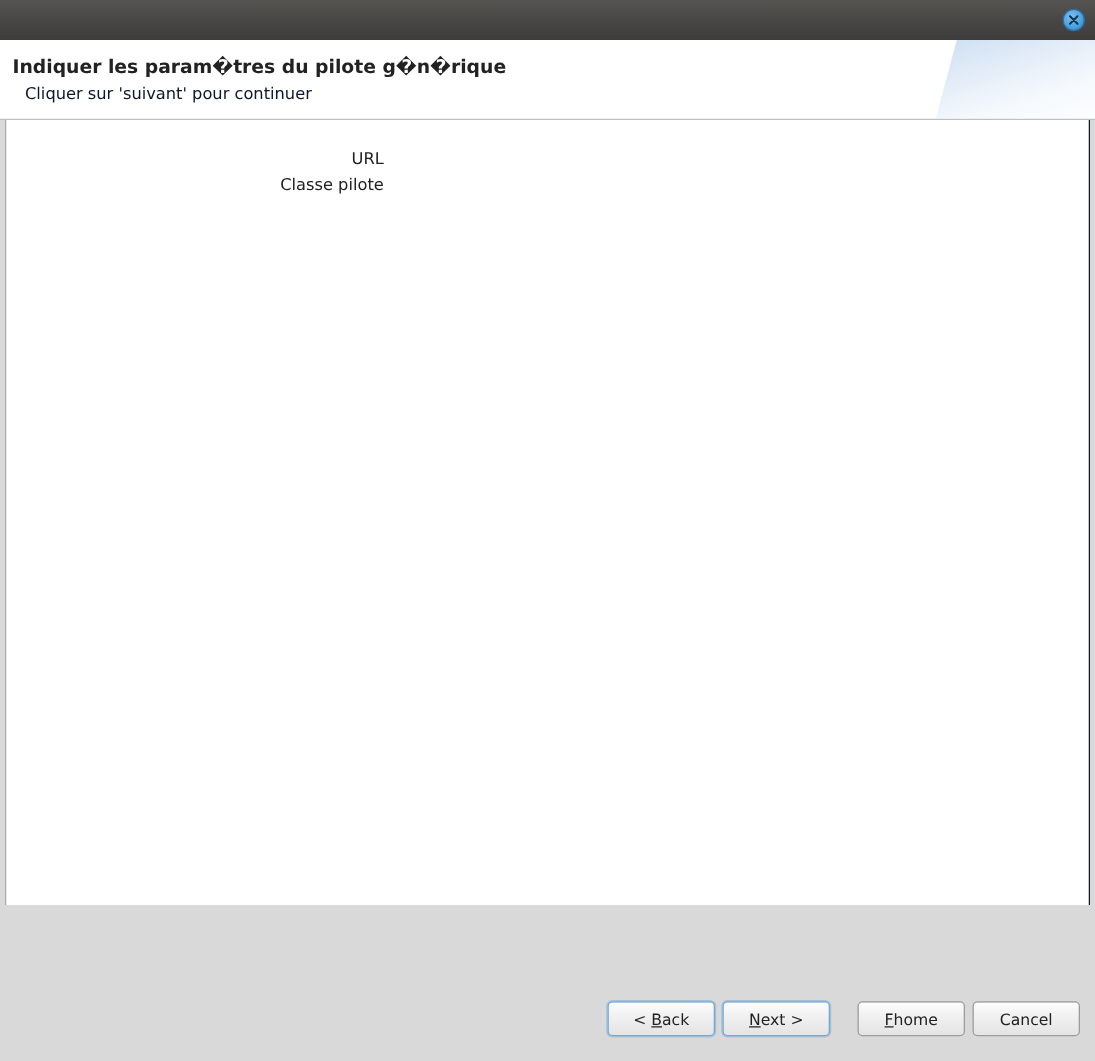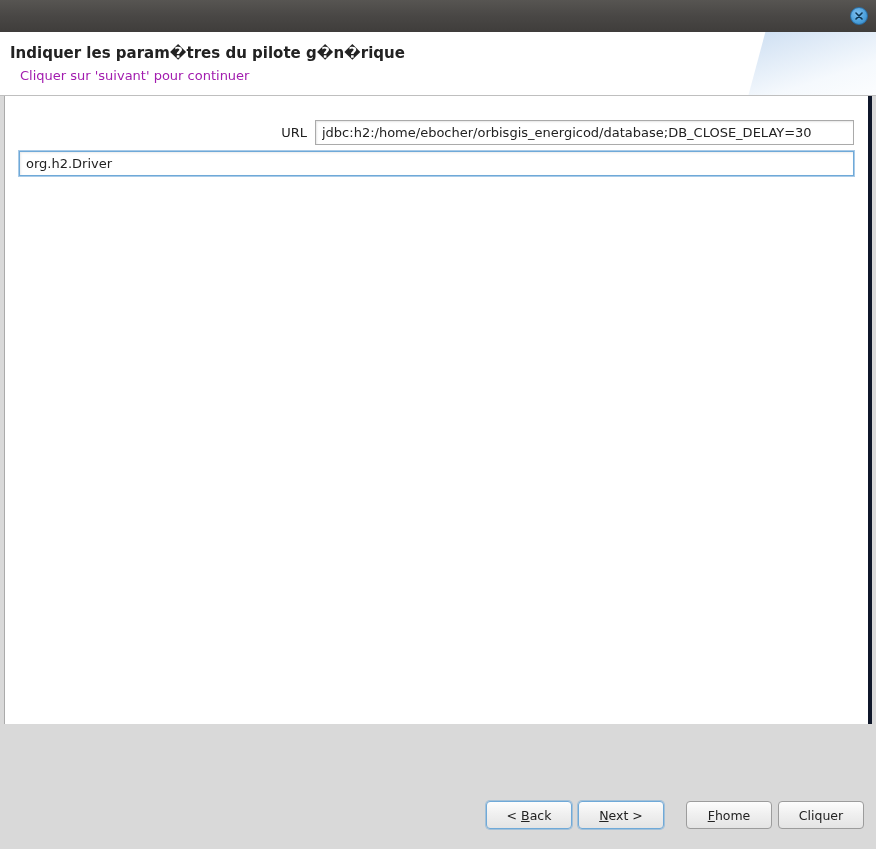--- a/index.html
+++ b/index.html
@@ -67,31 +67,31 @@
 
     .header-title {
       font-size: 15px;
       font-weight: bold;
       color: #222;
       margin-bottom: 6px;
     }
 
     .header-subtitle {
       font-size: 13px;
-      color: #a21caf;
+      color: #0f172a;
       padding-left: 10px;
     }
 
     .content-area {
       flex: 1;
       background: #fff;
       margin: 0 4px;
       padding: 24px 14px 0 14px;
       border-left: 1px solid #aaa;
-      border-right: 4px solid #0f172a;
+      border-right: 1px solid #0f172a;
     }
 
     .form-row {
       display: flex;
       align-items: center;
       margin-bottom: 6px;
     }
 
     .form-label {
       width: 296px;
@@ -171,29 +171,28 @@
 </div>
 
 <div class="header-banner">
   <div class="header-title">Indiquer les param�tres du pilote g�n�rique</div>
   <div class="header-subtitle">Cliquer sur 'suivant' pour continuer</div>
 </div>
 
 <div class="content-area">
   <div class="form-row">
     <label class="form-label">URL</label>
-    <input class="form-input" type="text" value="jdbc:h2:/home/ebocher/orbisgis_energicod/database;DB_CLOSE_DELAY=30" style="">
   </div>
   <div class="form-row">
-    <input class="form-input focused" type="text" value="org.h2.Driver" style="">
+    <label class="form-label">Classe pilote</label>
   </div>
 </div>
 
 <div class="button-bar">
   <div class="button-group">
     <button class="wiz-button highlight"><span>&lt; </span><span class="mnemonic">B</span><span>ack</span></button>
     <button class="wiz-button highlight"><span class="mnemonic">N</span><span>ext &gt;</span></button>
   </div>
   <div class="button-group">
     <button class="wiz-button"><span class="mnemonic">F</span><span>home</span></button>
-    <button class="wiz-button">Cliquer</button>
+    <button class="wiz-button">Cancel</button>
   </div>
 </div>
 
 </body></html>

